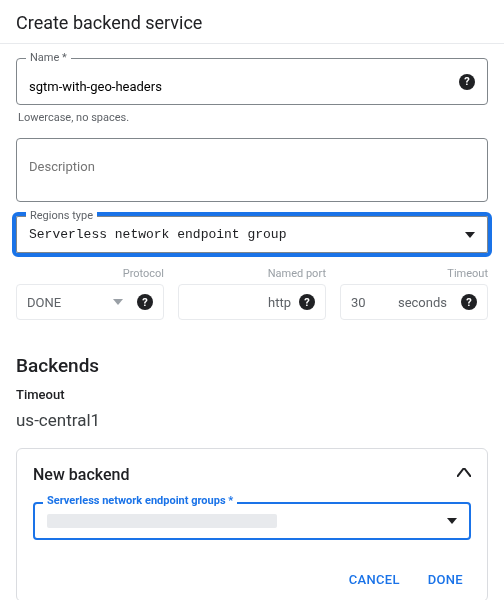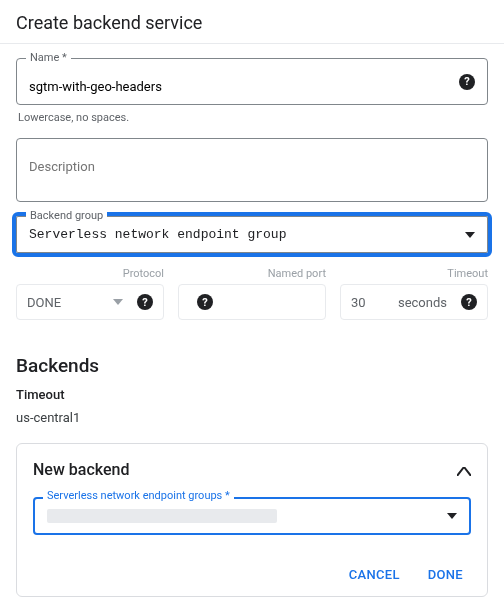--- a/index.html
+++ b/index.html
@@ -111,52 +111,52 @@
     font-weight: 500;
     margin: 34px 16px 10px;
   }
   .sub-h {
     font-size: 13px;
     font-weight: 500;
     margin: 0 16px 8px;
   }
   .region-val {
     margin: 0 16px 18px;
-    font-size: 13px;
+    font-size: 17px;
     color: #3c4043;
   }
   .card {
     border: 1px solid #dadce0;
     border-radius: 6px;
     margin: 0 16px 16px;
     padding: 16px 16px 10px;
   }
   .card-head {
     display: flex;
-    align-items: flex-end;
+    align-items: flex-start;
     justify-content: space-between;
     margin-bottom: 18px;
   }
   .card-title {
     font-size: 16px;
     font-weight: 500;
   }
   .neg-field {
     position: relative;
     margin-bottom: 28px;
   }
   .neg-label {
     position: absolute;
     top: -8px;
     left: 10px;
     background: #fff;
     padding: 0 4px;
     font-size: 11px;
     color: #1a73e8;
-    font-weight: 400;
+    font-weight: 700;
   }
   .neg-box {
     border: 2px solid #1a73e8;
     border-radius: 4px;
     padding: 8px 12px;
     display: flex;
     align-items: center;
     min-height: 38px;
   }
   .skeleton {
@@ -199,21 +199,21 @@
   <div class="helper">Lowercase, no spaces.</div>
 
   <div class="desc-wrap">
     <div class="field-box" style="padding:10px 12px 6px;">
       <textarea placeholder="Description" style=""></textarea>
     </div>
   </div>
 
   <div class="highlight-wrap">
     <div class="field">
-      <div class="field-label">Backend group</div>
+      <div class="field-label">Regions type</div>
       <div class="field-box">
         <span>Serverless network endpoint group</span>
         <span class="chevron">
           <svg width="10" height="6" viewBox="0 0 10 6">
               <path d="M0 0l5 6 5-6z" fill="#202124"></path>
             </svg>
         </span>
       </div>
     </div>
   </div>
@@ -227,20 +227,21 @@
           <svg width="10" height="6" viewBox="0 0 10 6">
               <path d="M0 0l5 6 5-6z" fill="#9aa0a6"></path>
             </svg>
         </span>
         <span class="help-icon">?</span>
       </div>
     </div>
     <div class="cell">
       <div class="cell-label">Named port</div>
       <div class="cell-box">
+        <span style="flex:1;">http</span>
         <span class="help-icon">?</span>
       </div>
     </div>
     <div class="cell">
       <div class="cell-label">Timeout</div>
       <div class="cell-box">
         <span>30</span>
         <span style="margin-left:auto;margin-right:6px;">seconds</span>
         <span class="help-icon">?</span>
       </div>

